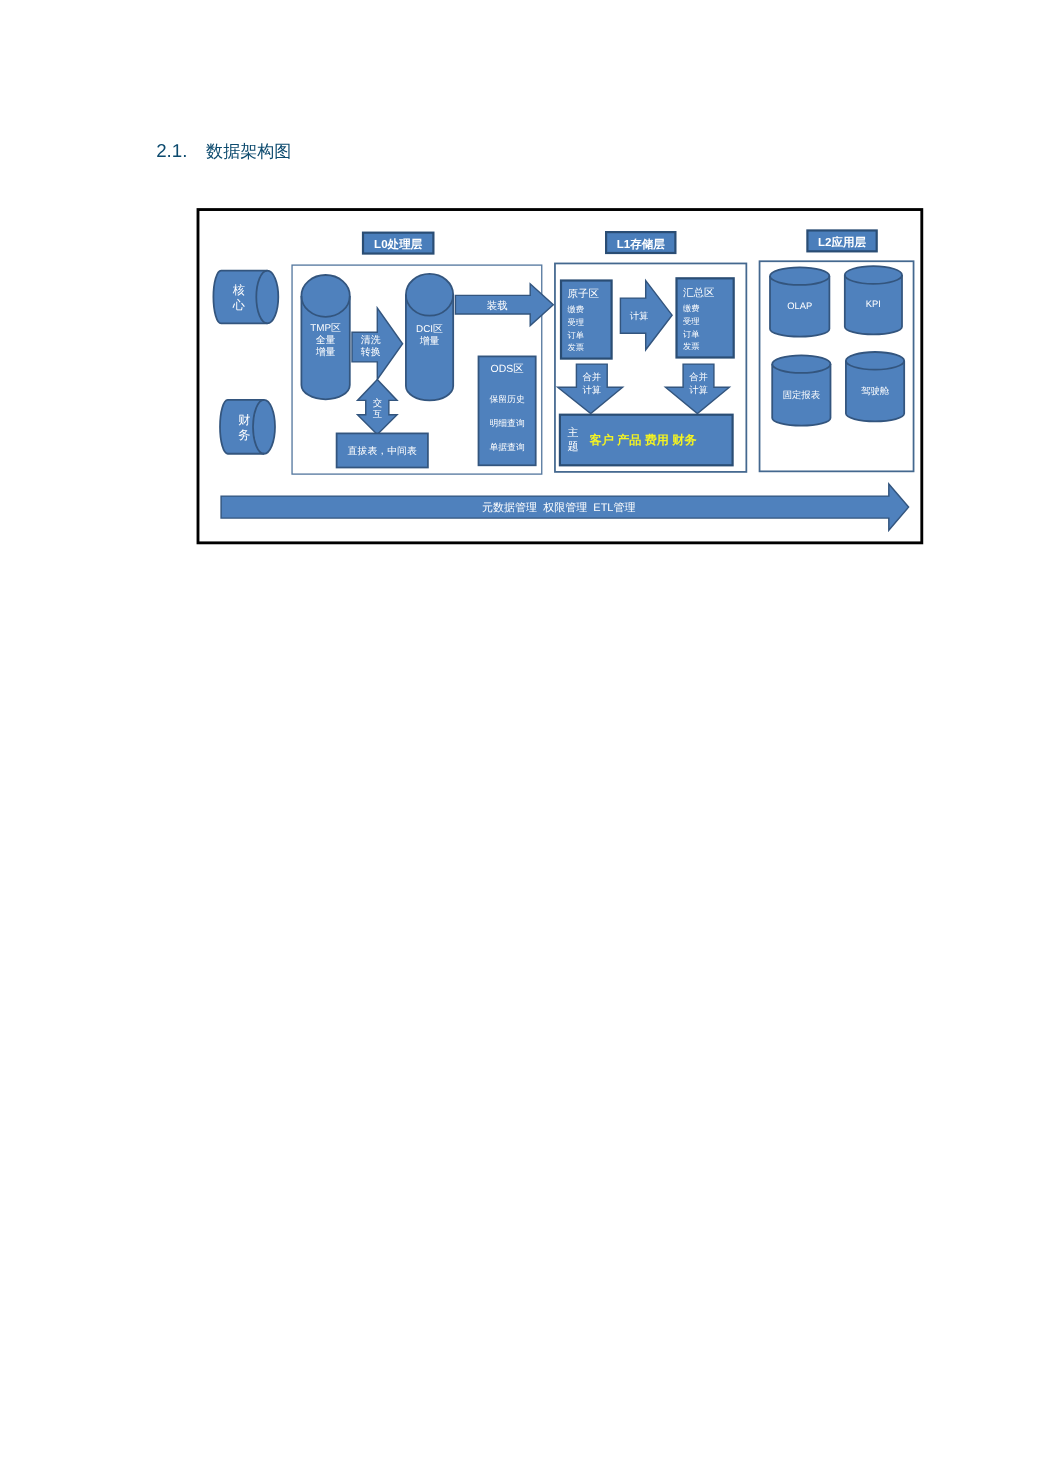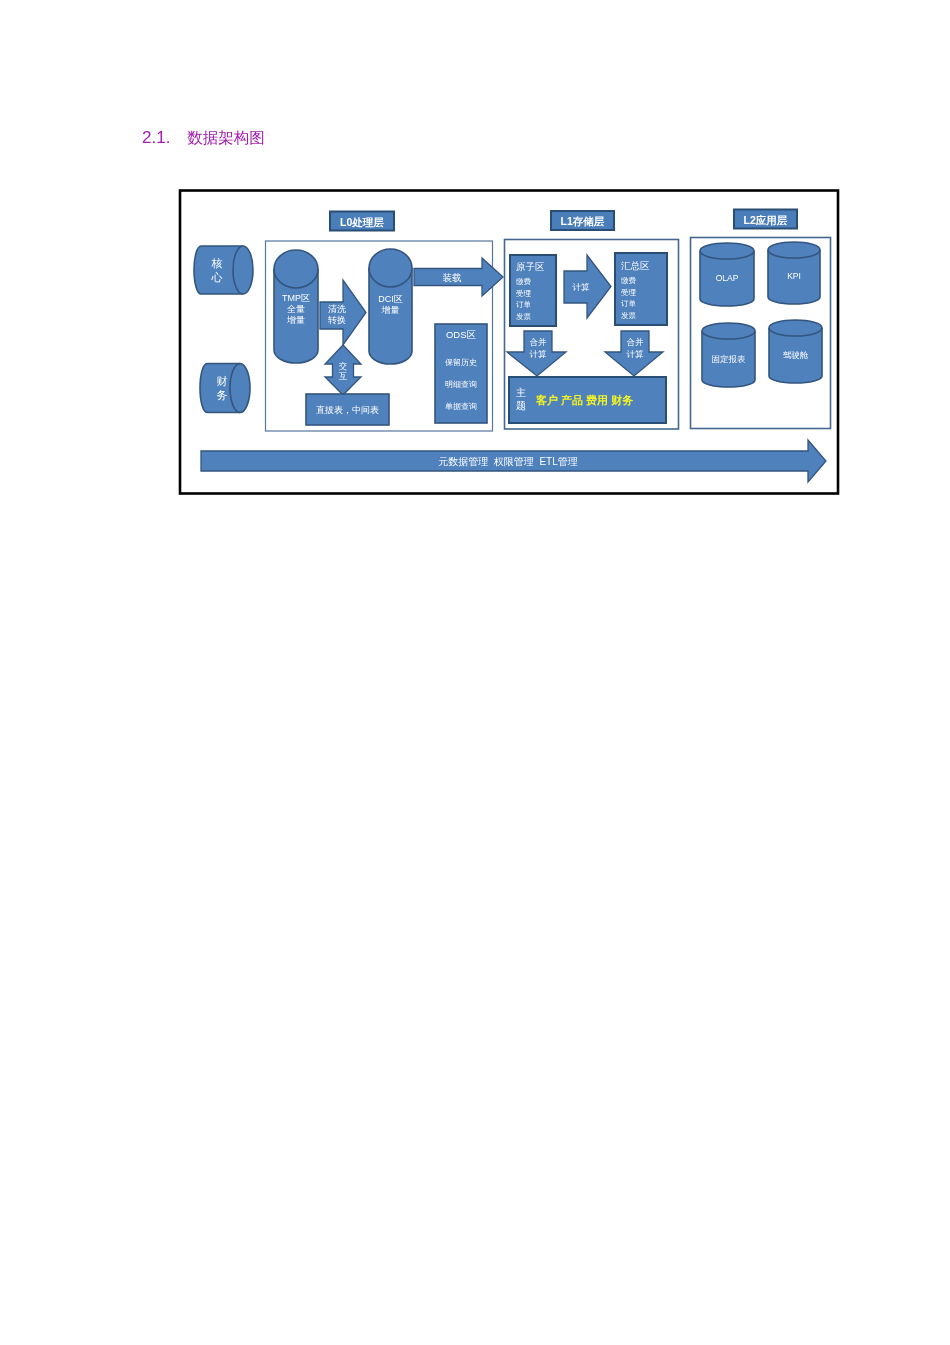--- a/index.html
+++ b/index.html
@@ -1,18 +1,18 @@
 <!DOCTYPE html>
 <html><head>
 <meta charset="utf-8">
 <style>
   html,body{margin:0;padding:0;background:#ffffff;}
   #page{position:relative;width:950px;height:1345px;background:#ffffff;overflow:hidden;
         font-family:"Liberation Sans",sans-serif;}
-  .hd{position:absolute;left:142px;top:128px;font-size:15.5px;color:#a21caf;
+  .hd{position:absolute;left:142px;top:128px;font-size:15.5px;color:#0c4a6e;
       line-height:20px;}
   .hd .num{font-size:17px;}
 </style>
 </head>
 <body>
 <div id="page">
 
 <div class="hd"><span class="num">2.1.</span><span style="display:inline-block;width:17px"></span>数据架构图</div>
 <svg width="950" height="1345" viewBox="0 0 950 1345" style="position:absolute;left:0;top:0" font-family="Liberation Sans, sans-serif">
 

